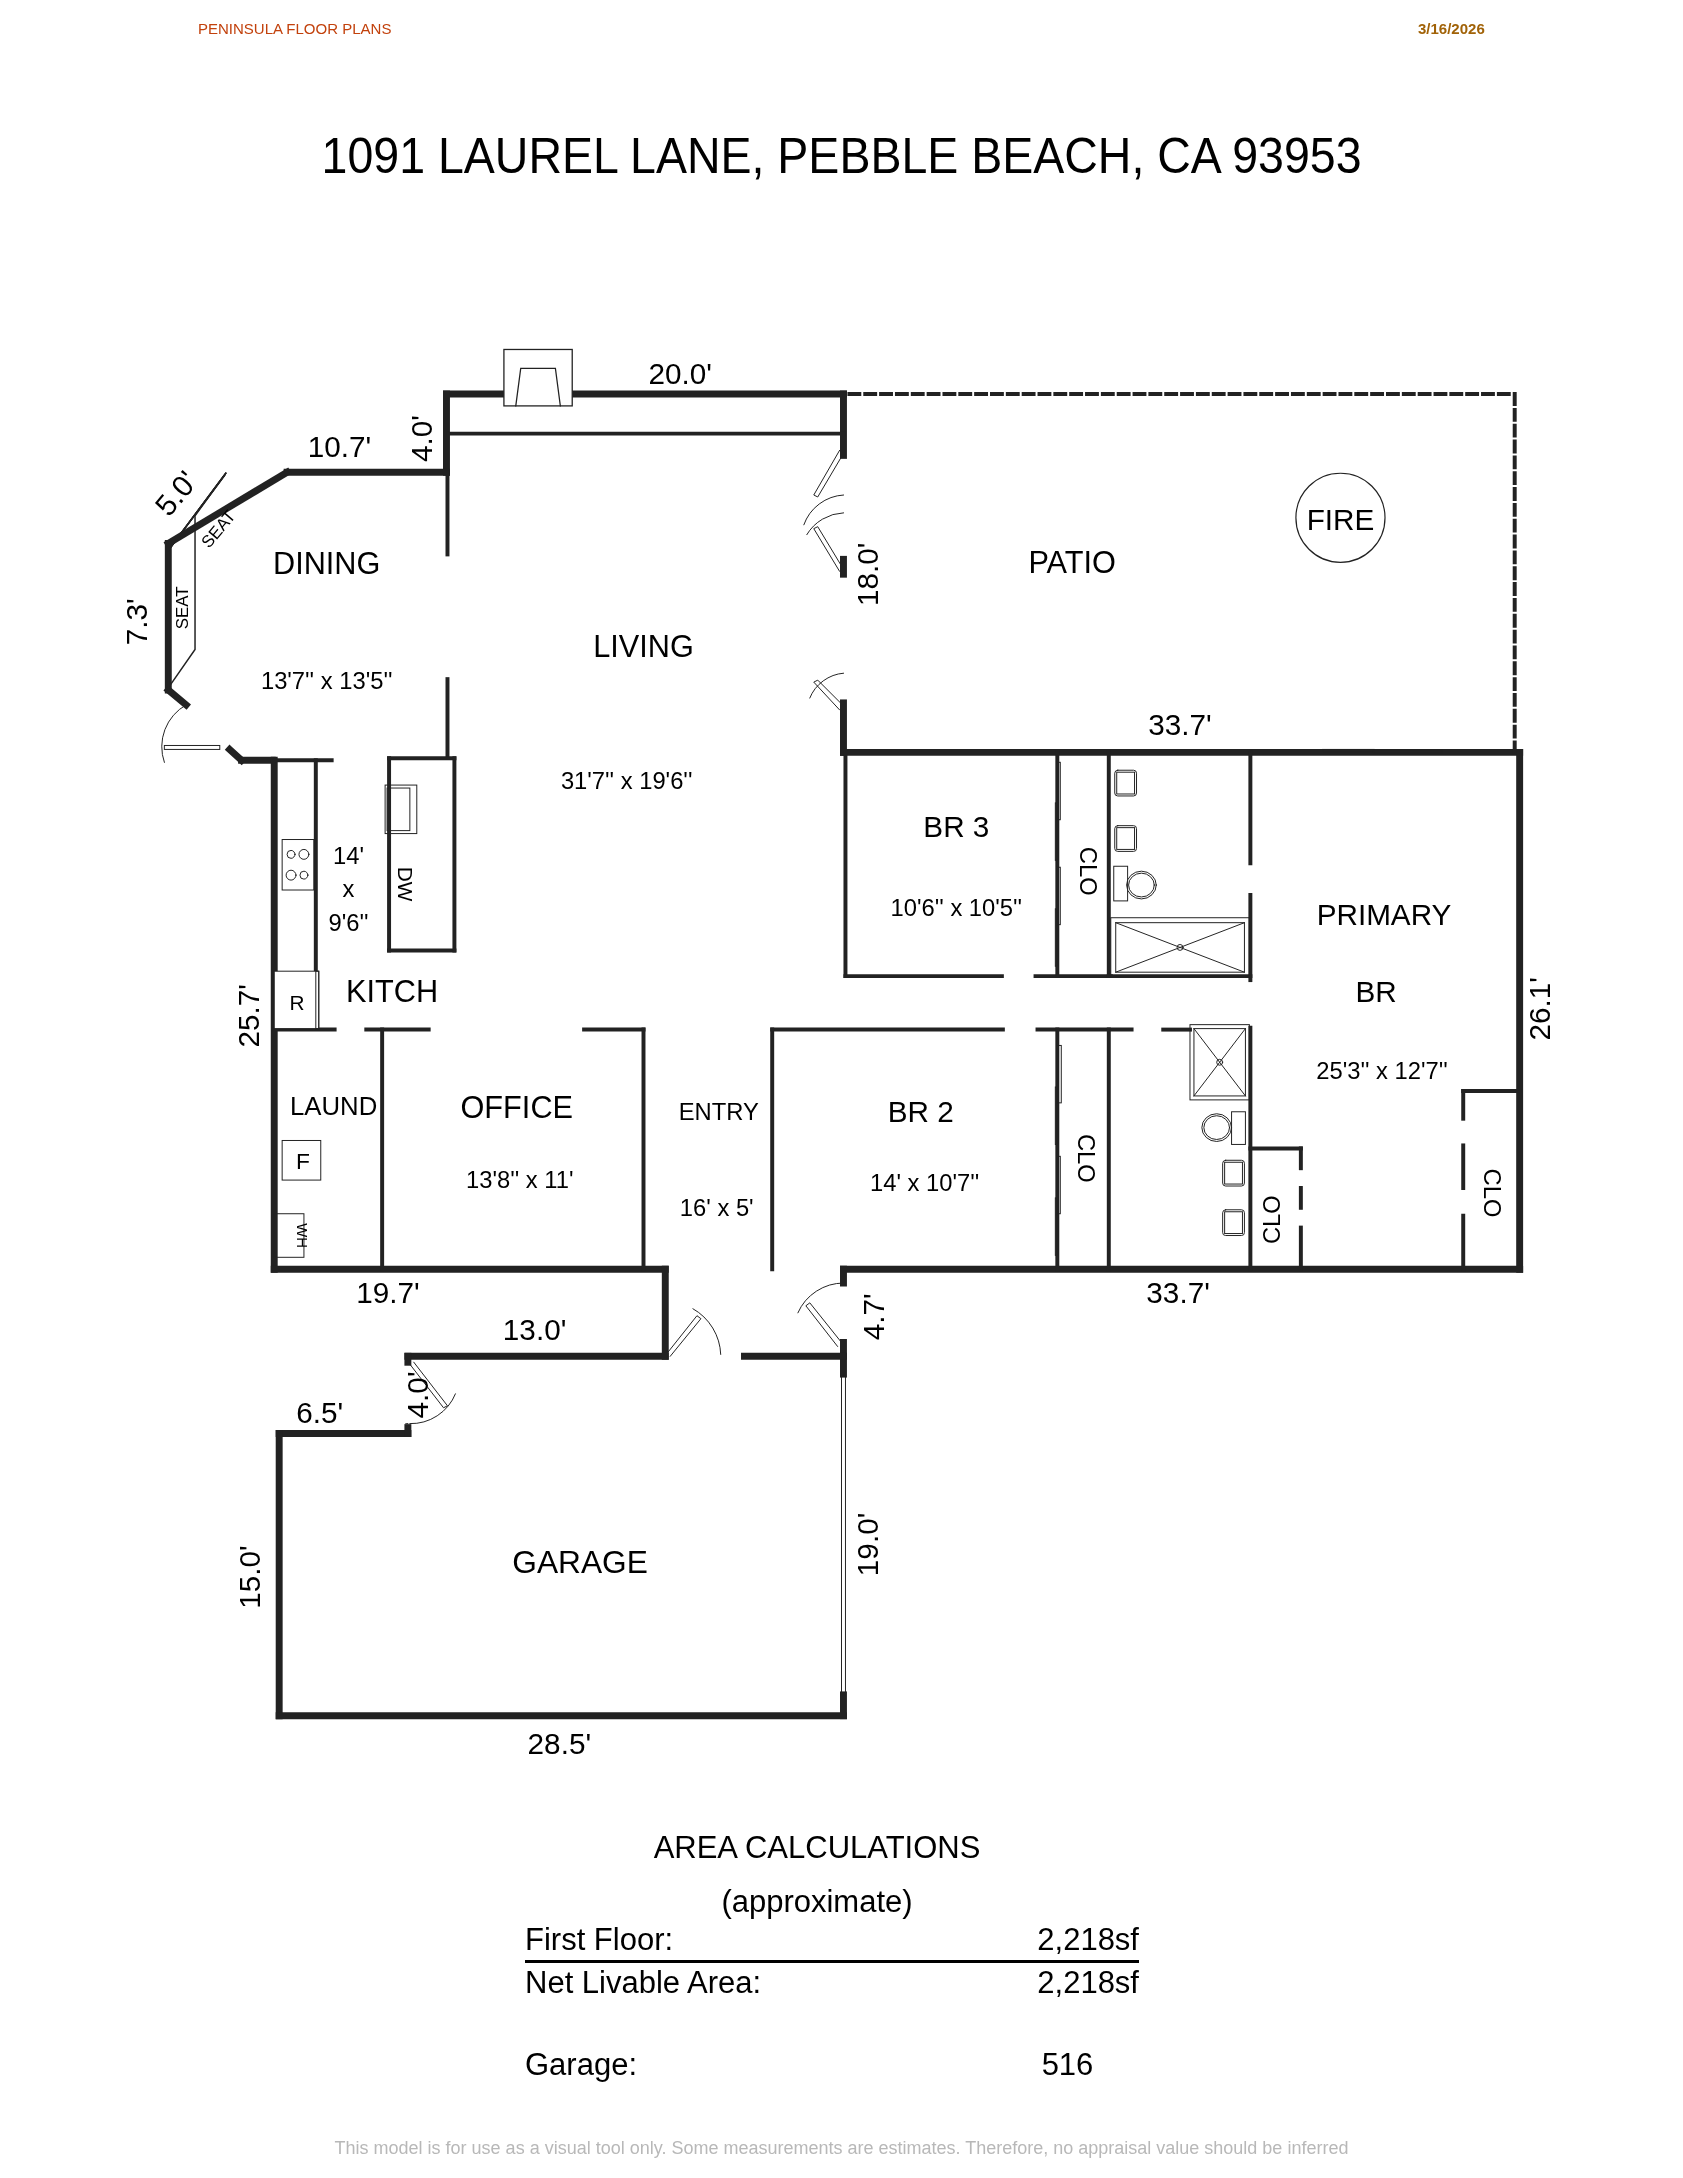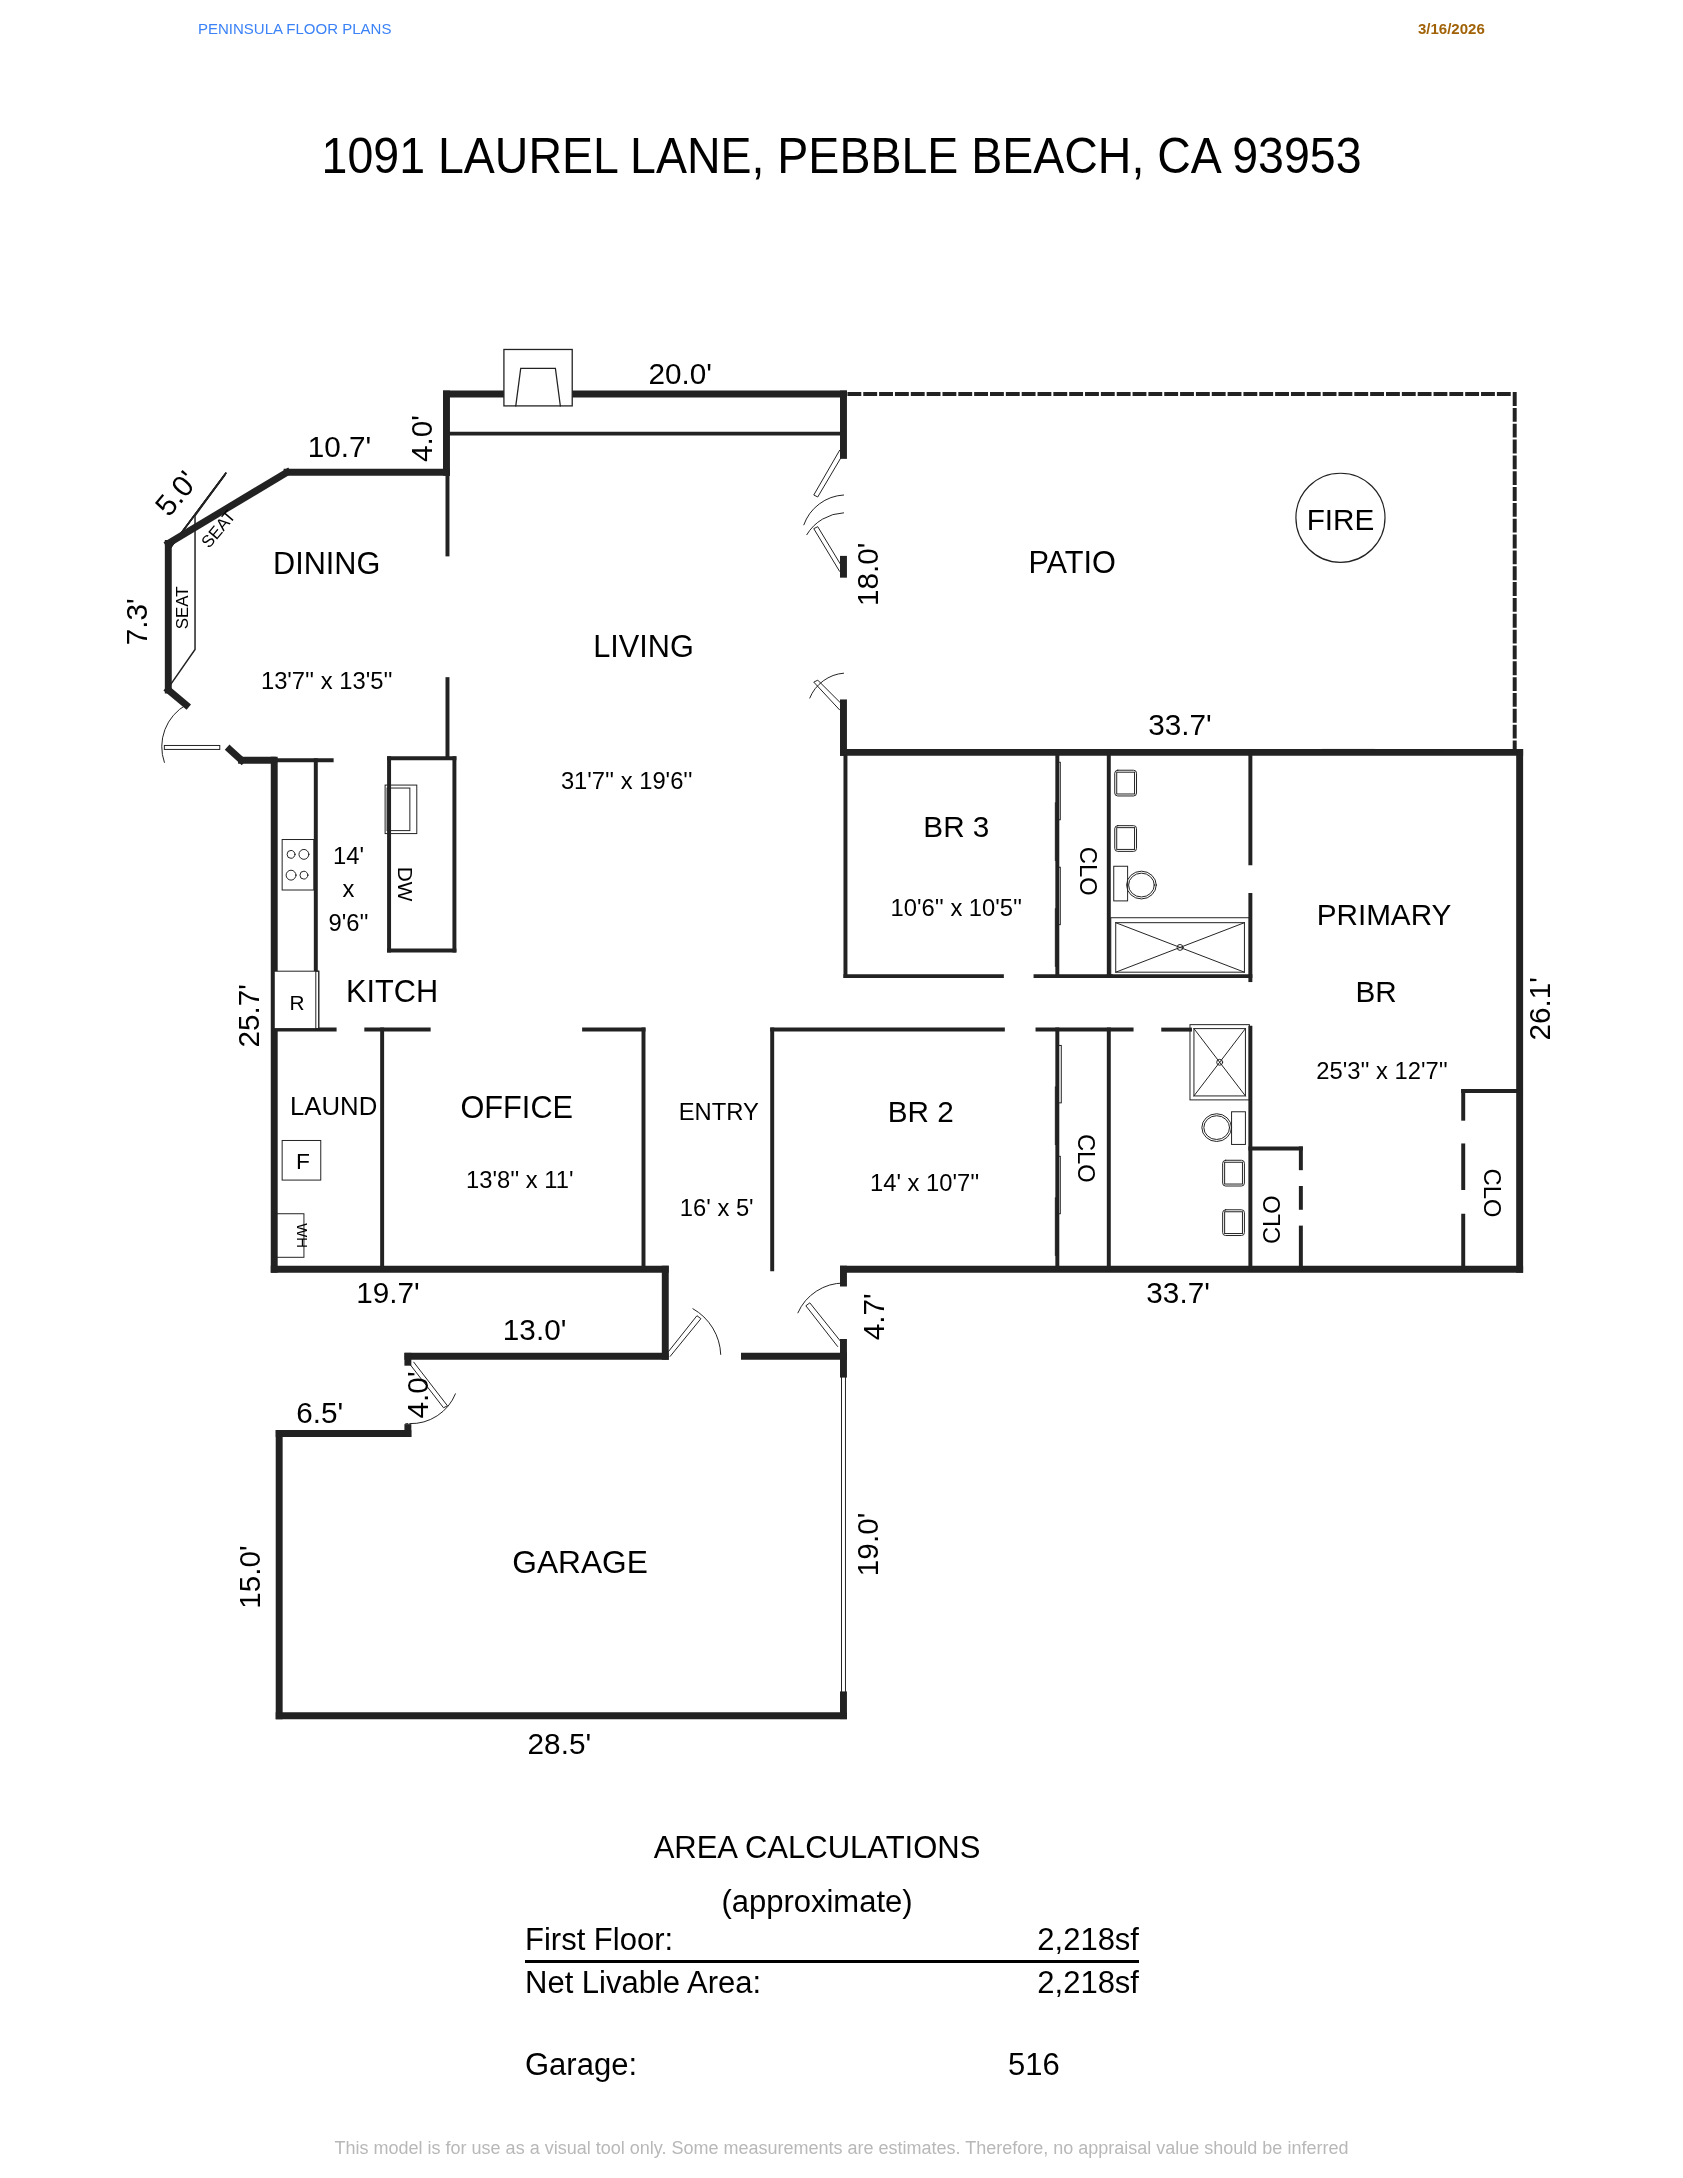--- a/index.html
+++ b/index.html
@@ -1,28 +1,28 @@
 <!DOCTYPE html>
 <html><head>
 <meta charset="utf-8">
 <style>
   html, body { margin: 0; padding: 0; background: #ffffff; }
   body { width: 1683px; height: 2178px; position: relative; overflow: hidden; font-family: "Liberation Sans", sans-serif; }
-  .hdr-left { position: absolute; left: 198px; top: 20px; font-size: 15px; color: #3b82f6; letter-spacing: 0px; }
+  .hdr-left { position: absolute; left: 198px; top: 20px; font-size: 15px; color: #c2410c; letter-spacing: 0px; }
   .hdr-right { position: absolute; left: 1418px; top: 20px; font-size: 15px; color: #a16207; font-weight: bold; }
   .title { position: absolute; left: 0; width: 1683px; top: 127px; text-align: center; font-size: 50px; color: #000; transform: scaleX(0.93); transform-origin: 842px 0; }
   svg { position: absolute; left: 0; top: 0; }
   .area { position: absolute; left: 525px; top: 1830px; width: 614px; font-size: 31px; color: #000000; }
   .area .h1 { text-align: center; margin-left: -30px; }
   .area .h2 { text-align: center; margin-left: -30px; margin-top: 18px; }
   .area .row { display: flex; justify-content: space-between; height: 40px; line-height: 40px; }
   .area .row.ul { border-bottom: 3px solid #000; }
   .area .gap { height: 42px; }
   .area .val { text-align: right; }
-  .area .val.c { width: 119px; text-align: left; margin-right: 12px; }
+  .area .val.c { width: 119px; text-align: center; margin-right: 12px; }
   .footer { position: absolute; left: 0; width: 1683px; top: 2138px; text-align: center; font-size: 18px; color: #b8b8b8; }
   .lbl { font-family: "Liberation Sans", sans-serif; fill: #000; }
 </style>
 </head>
 <body>
 
 <div class="hdr-left">PENINSULA FLOOR PLANS</div>
 <div class="hdr-right">3/16/2026</div>
 <div class="title">1091 LAUREL LANE, PEBBLE BEACH, CA  93953</div>
 

